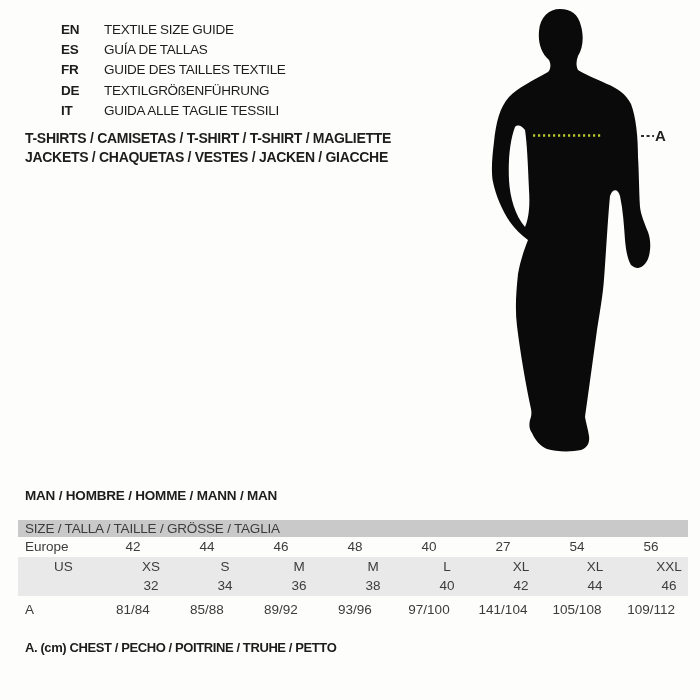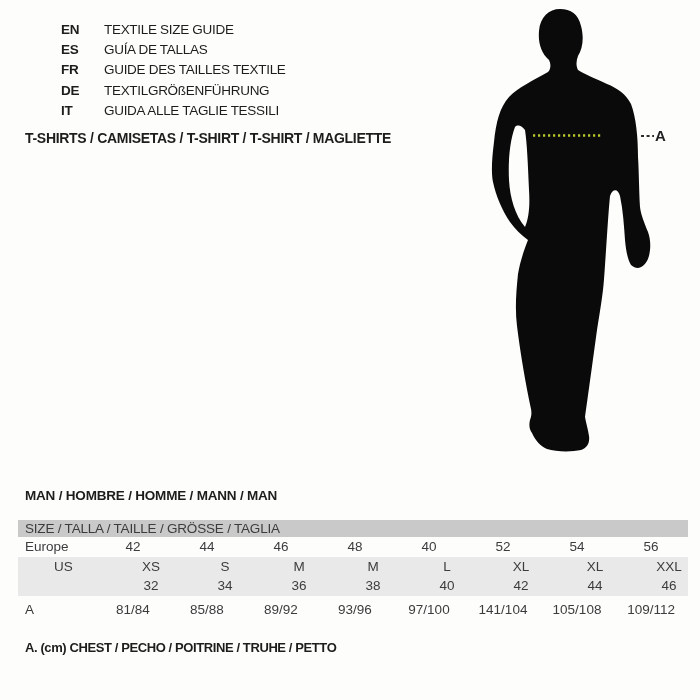--- a/index.html
+++ b/index.html
@@ -89,20 +89,21 @@
       <span class="lang-label">TEXTILGRÖßENFÜHRUNG</span>
     </div>
     <div class="lang-row">
       <span class="lang-code">IT</span>
       <span class="lang-label">GUIDA ALLE TAGLIE TESSILI</span>
     </div>
   </section>
 
   <section class="product-lines">
     <div class="product-line">T-SHIRTS / CAMISETAS / T-SHIRT / T-SHIRT / MAGLIETTE</div>
+    <div class="product-line">JACKETS / CHAQUETAS / VESTES / JACKEN / GIACCHE</div>
   </section>
 
   <div class="figure-wrap">
     <svg viewBox="0 0 240 480" width="240" height="480">
       <path fill-rule="evenodd" d="M 100 9
                C 89 9 80 17 79 31
                C 78 43 81 53 89 60
                C 91 64 91 69 88 72
                C 74 80 57 88 49 97
                C 40 107 36 122 34 142
@@ -168,21 +169,21 @@
           <tr>
         <td class="thead" colspan="9">SIZE / TALLA / TAILLE / GRÖSSE / TAGLIA</td>
       </tr>
       <tr class="row">
         <td class="lbl">Europe</td>
         <td class="val">42</td>
         <td class="val">44</td>
         <td class="val">46</td>
         <td class="val">48</td>
         <td class="val">40</td>
-        <td class="val">52</td>
+        <td class="val">27</td>
         <td class="val">54</td>
         <td class="val">56</td>
       </tr>
       <tr class="row shaded">
         <td class="lbl">US</td>
         <td class="val">XS</td>
         <td class="val">S</td>
         <td class="val">M</td>
         <td class="val">M</td>
         <td class="val">L</td>

